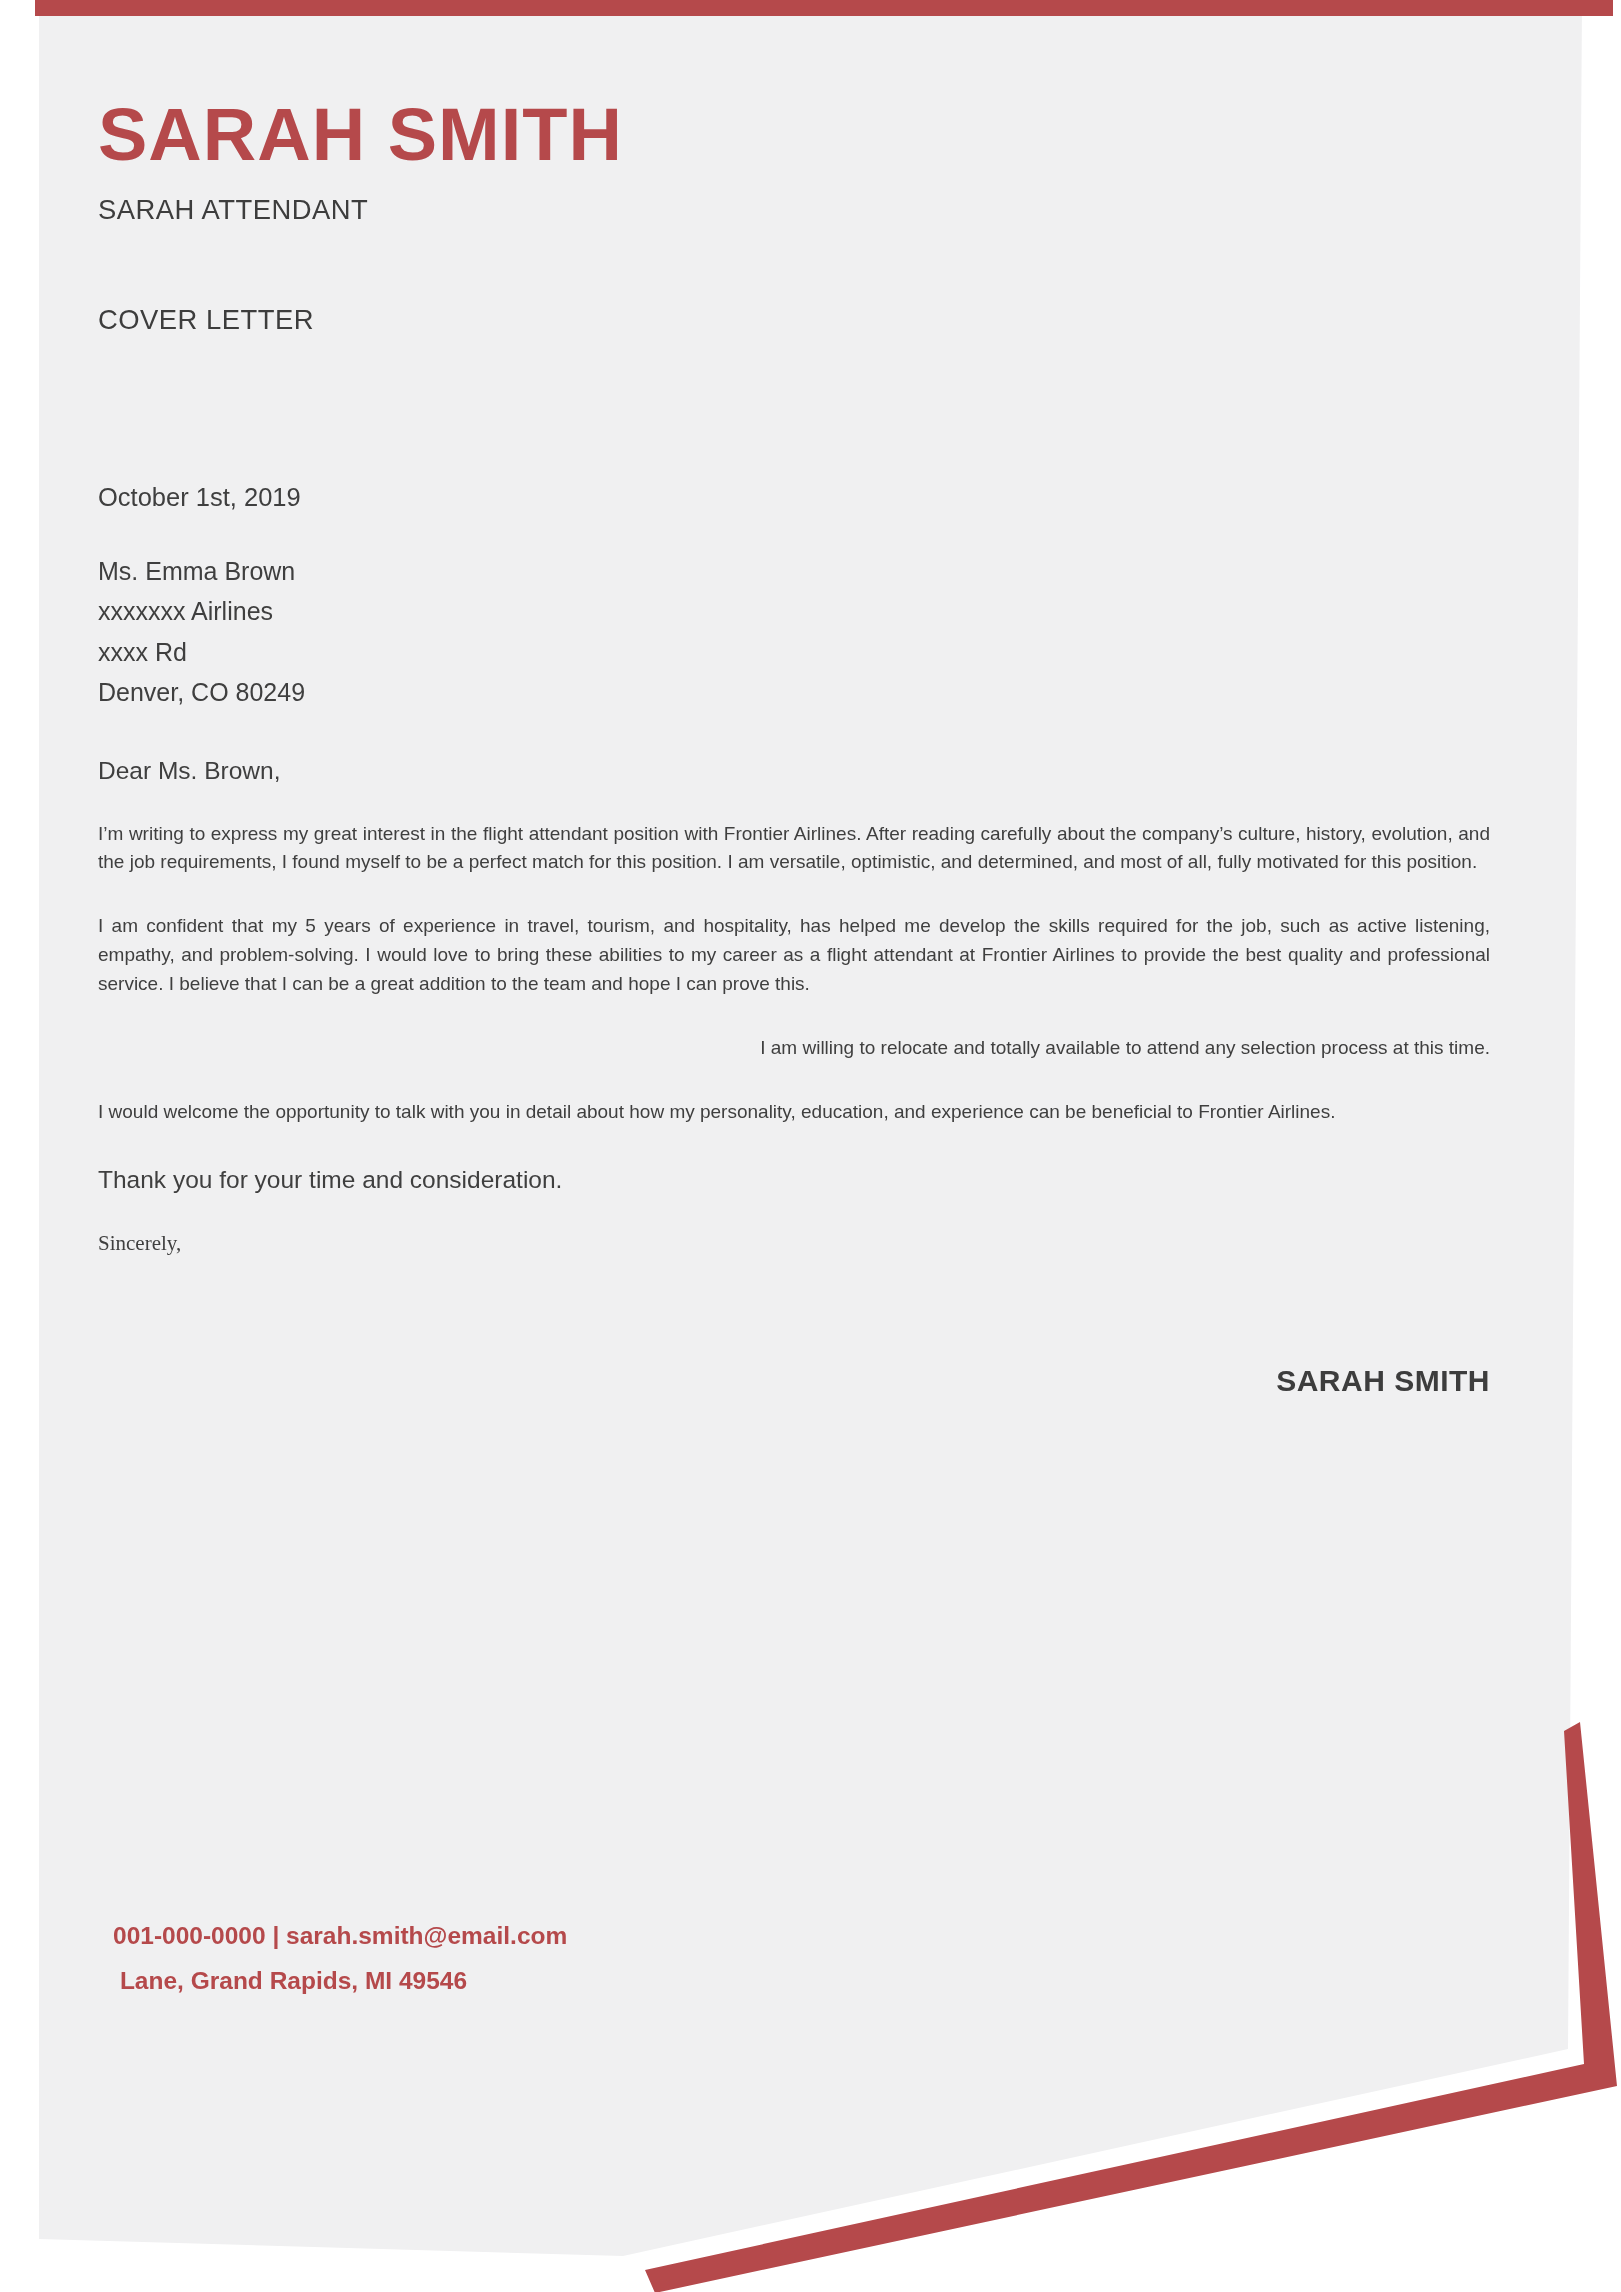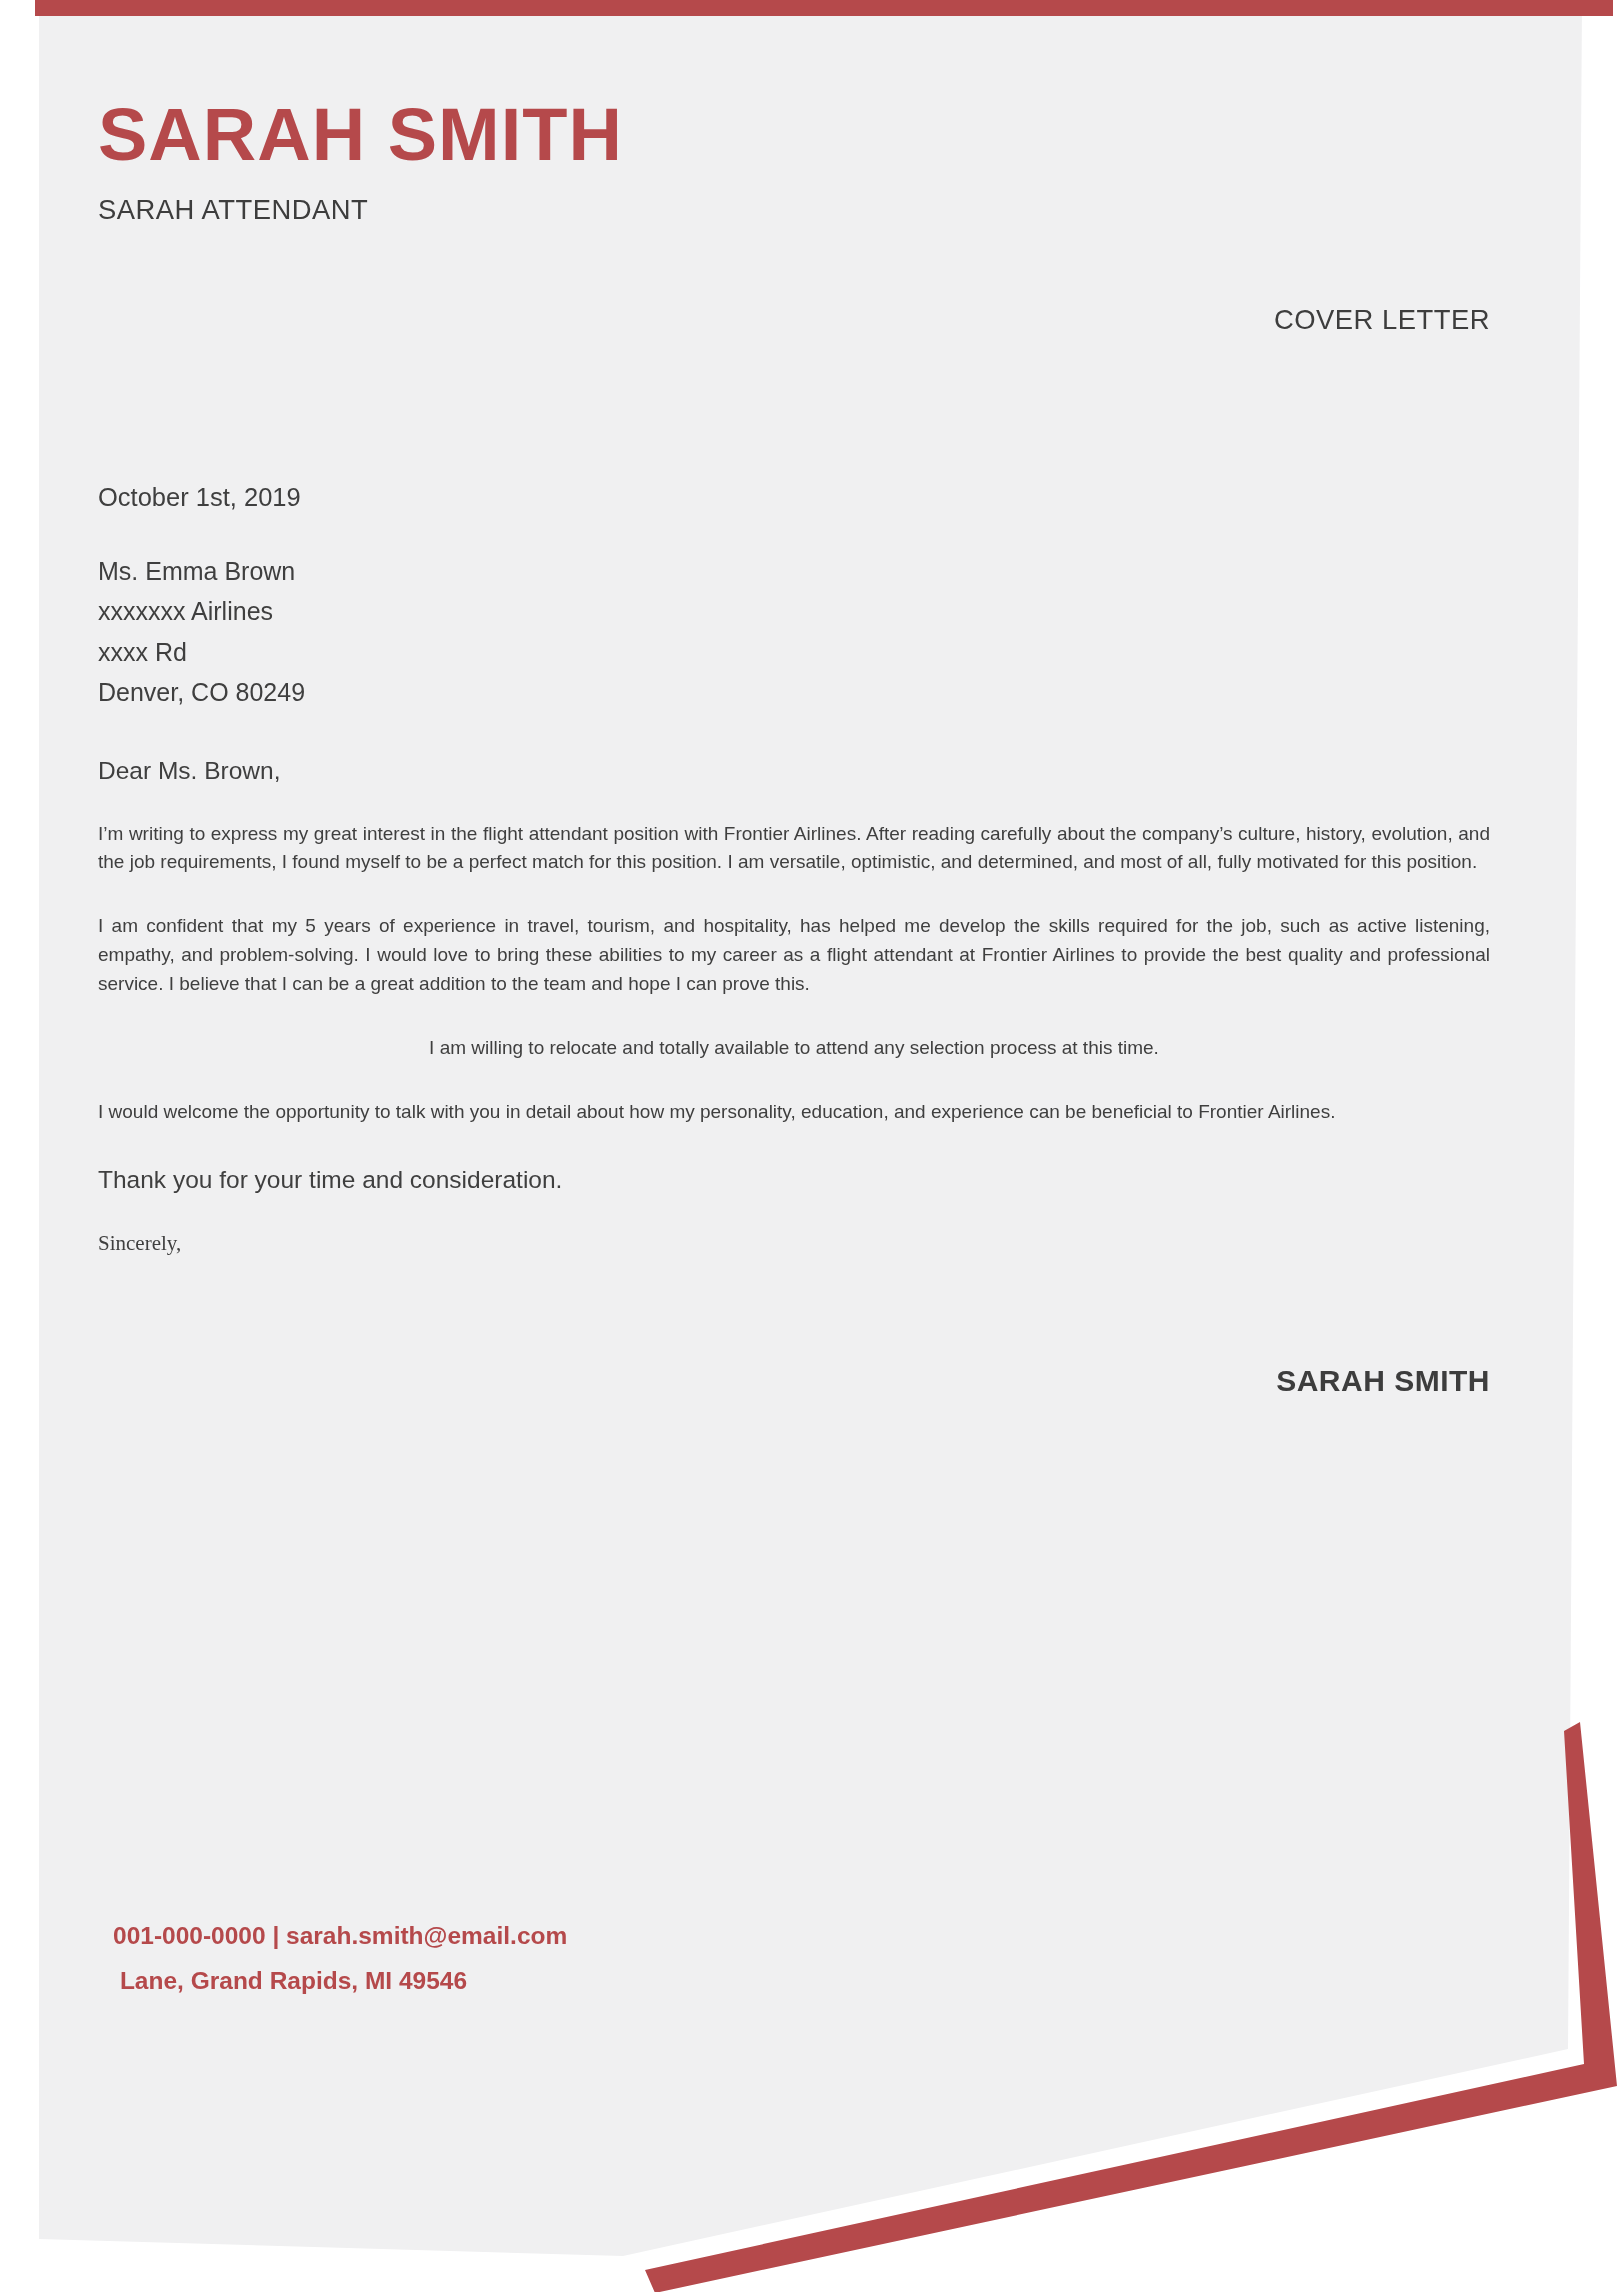--- a/index.html
+++ b/index.html
@@ -34,31 +34,31 @@
   }
   .name{
     margin:98px 0 0 0;
     font-size:74px;font-weight:700;line-height:1;
     letter-spacing:1px;color:var(--accent);
   }
   .role{
     margin-top:21.6px;font-size:27.4px;letter-spacing:0.5px;color:#3d3d3d;
   }
   .section-title{
-    margin-top:78px;font-size:27.4px;letter-spacing:0.5px;color:#3d3d3d;text-align:right;
+    margin-top:78px;font-size:27.4px;letter-spacing:0.5px;color:#3d3d3d;
   }
   .date{margin-top:147px;font-size:25.5px;}
   .recipient{margin-top:39px;font-size:25px;line-height:1.62;}
   .recipient div{white-space:pre;}
   .salutation{margin-top:44px;font-size:24.5px;}
   .para{
     margin:35px 0 0 0;font-size:19px;line-height:1.52;
     text-align:justify;
   }
-  .para.single{text-align:center;}
+  .para.single{text-align:right;}
   .closing{margin-top:39px;font-size:24.5px;}
   .signoff{margin-top:37px;font-size:21px;font-family:Liberation Serif, serif;}
   .signature{
     margin-top:108px;font-size:30px;font-weight:700;
     text-align:right;color:#3d3d3d;letter-spacing:0.5px;
   }
   .footer{
     position:absolute;left:113px;top:1913px;
     font-size:24.5px;font-weight:700;color:var(--accent);
     line-height:1.85;

